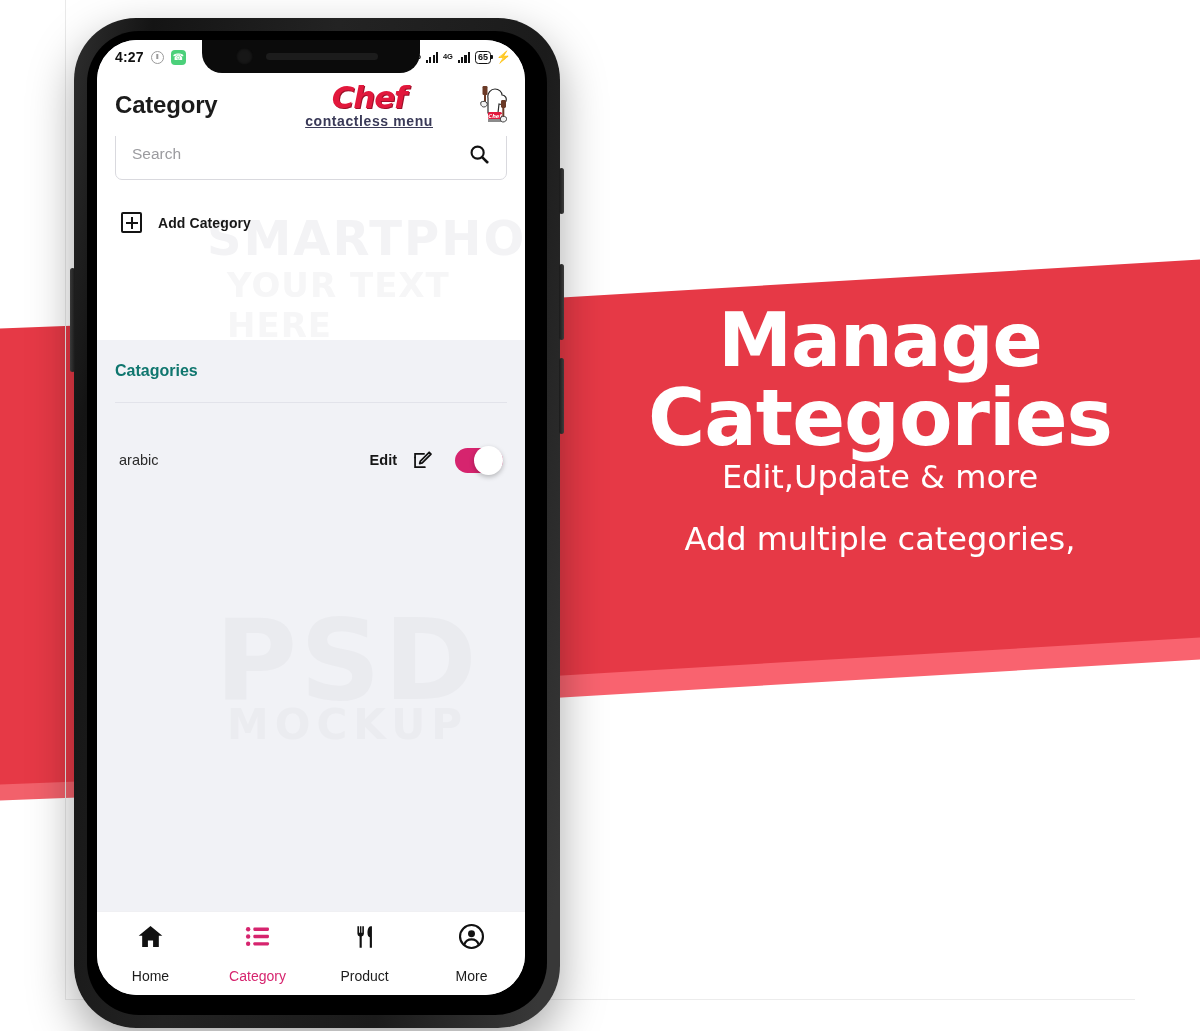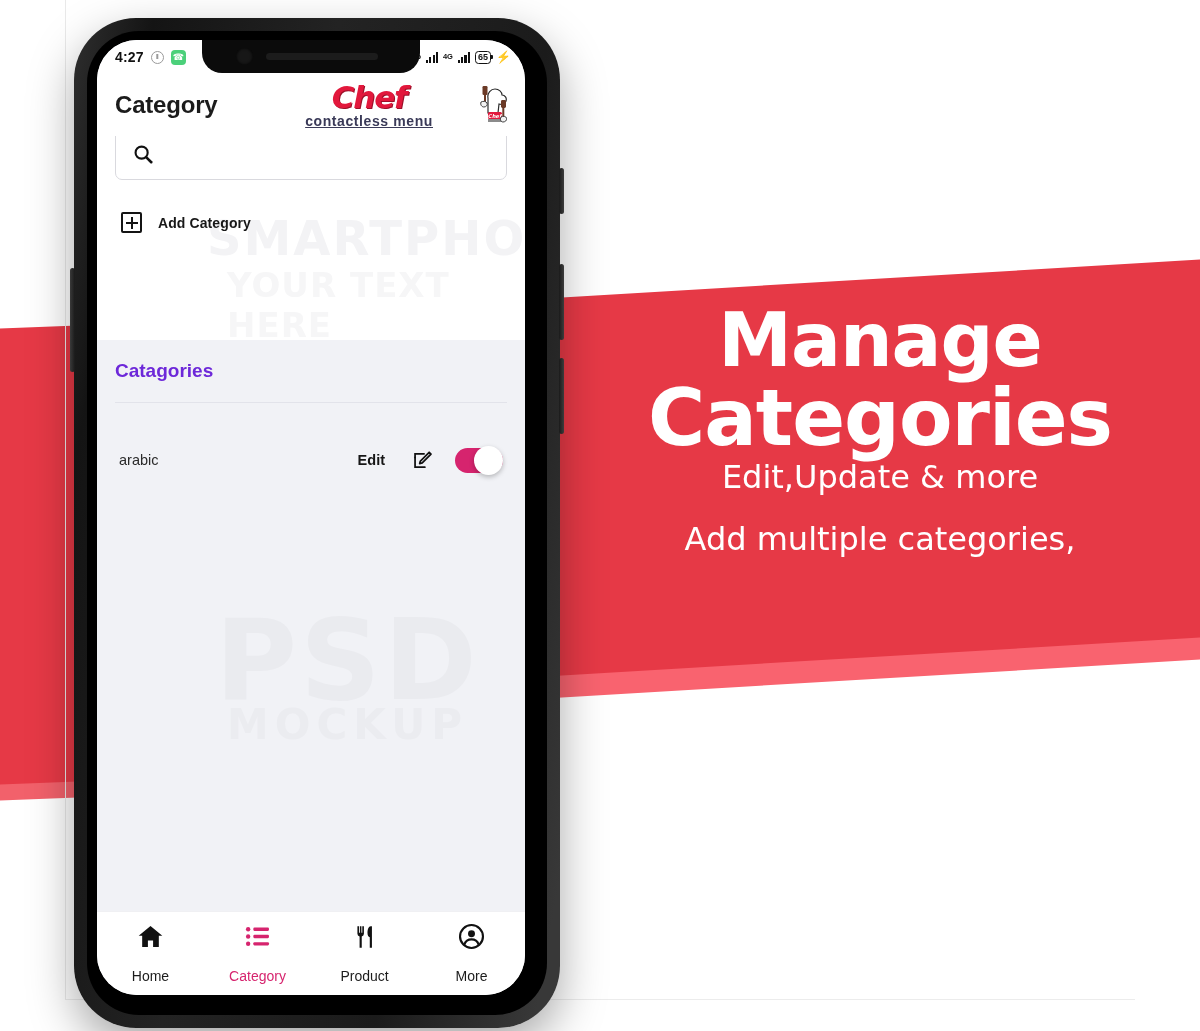--- a/index.html
+++ b/index.html
@@ -163,29 +163,29 @@
   #wm-2 { left: 130px; top: 225px; font-size: 34px; letter-spacing: 1px; color:#f6f6f7; }
   #wm-3 { left: 118px; top: 555px; font-size: 112px; letter-spacing: 3px; color:#eaebef; }
   #wm-4 { left: 130px; top: 660px; font-size: 42px; letter-spacing: 6px; color:#ebecf0; }
   #wm-5 { left: 155px; top: 95px; font-size: 26px; letter-spacing: 1px; color:#f3f3f5; }
 
   
   #section-head {
     position: absolute; left: 0; top: 300px; width: 100%; height: 62px; z-index: 11;
     display: flex; align-items: center; padding: 0 18px;
   }
-  #section-title { font-size: 19px; font-weight: 700; color: #6d28d9; }
+  #section-title { font-size: 16px; font-weight: 700; color: #0f766e; }
   #section-divider { position: absolute; left: 18px; right: 18px; top: 362px; height: 1px; background: #e2e3ea; z-index: 11; }
 
   #cat-row {
     position: absolute; left: 0; top: 390px; width: 100%; height: 60px;
     display: flex; align-items: center; padding: 0 22px; z-index: 11;
   }
   #cat-name { font-size: 14.5px; color: #2b2b2b; flex: 1; }
-  #edit-group { display: flex; align-items: center; gap: 27px; margin-right: 22px; }
+  #edit-group { display: flex; align-items: center; gap: 15px; margin-right: 22px; }
   #edit-label { font-size: 14.5px; font-weight: 700; color: #161616; }
   #edit-icon { width: 21px; height: 21px; }
   #toggle {
     width: 48px; height: 25px; border-radius: 14px; background: #D6246E; position: relative;
   }
   #toggle .knob {
     position: absolute; right: 0px; top: -2px; width: 29px; height: 29px; border-radius: 50%;
     background: #fff; box-shadow: 0 2px 5px rgba(0,0,0,.25);
   }
 
@@ -286,20 +286,21 @@
             <path d="M24 18c2-1 5-1 6 1s-1 4-3 4-4-2-3-5z" fill="#f2f2f2" stroke="#2b2b2b" stroke-width=".9"></path>
             <rect x="44" y="16" width="5" height="8" rx="1.4" fill="#6b3a26"></rect>
             <rect x="45.3" y="23" width="2" height="9" fill="#6b3a26"></rect>
             <path d="M44 33c2-1 5-1 5.6 1.2S48 38 46 38s-3.4-2.5-2-5z" fill="#f2f2f2" stroke="#2b2b2b" stroke-width=".9"></path>
           </svg>
         </div>
       </div>
     </div>
 
     <div id="searchbar">
+      <input id="search-input" type="text" placeholder="Search" style="">
       <span id="search-icon">
         <svg viewBox="0 0 24 24" width="22" height="22">
           <circle cx="10.5" cy="10.5" r="6.6" fill="none" stroke="#111" stroke-width="2.3"></circle>
           <line x1="15.4" y1="15.4" x2="21" y2="21" stroke="#111" stroke-width="2.8" stroke-linecap="round"></line>
         </svg>
       </span>
     </div>
 
     <div id="add-row">
       <span id="add-icon"></span>

